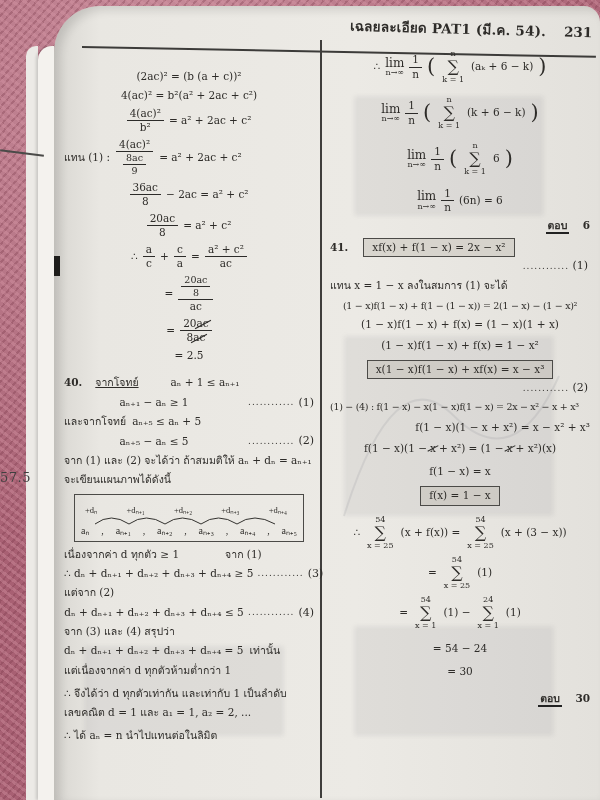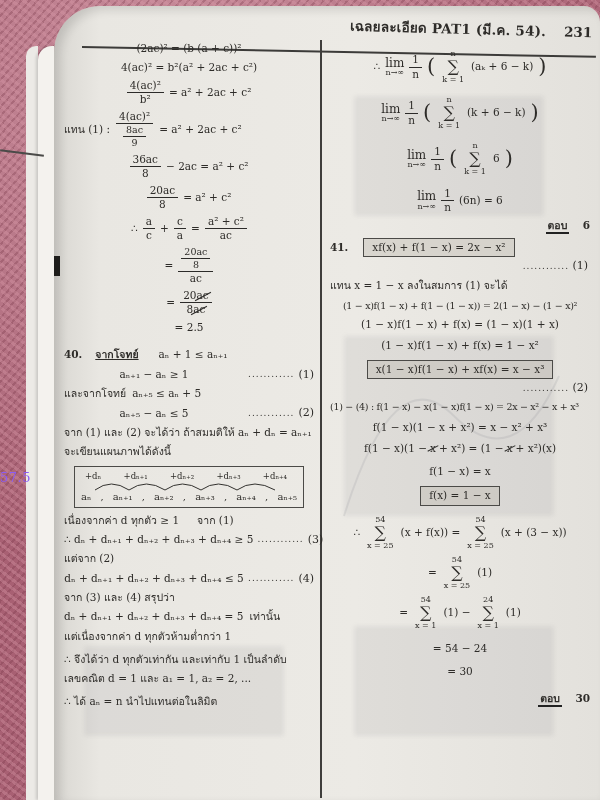--- a/index.html
+++ b/index.html
@@ -10,51 +10,51 @@
   .fabric{position:absolute;inset:0;background-color:#a86073;
     background-image:
       repeating-linear-gradient(37deg, rgba(214,150,165,.35) 0 3px, rgba(0,0,0,0) 3px 7px),
       repeating-linear-gradient(-49deg, rgba(120,55,72,.30) 0 2px, rgba(0,0,0,0) 2px 6px),
       radial-gradient(circle at 30% 10%, rgba(235,190,200,.5), rgba(0,0,0,0) 60%);}
   
   .pedge{position:absolute;top:46px;bottom:0;background:#f1efeb;}
   .e1{left:26px;width:12px;background:#eceae6;border-radius:10px 0 0 0;}
   .e2{left:38px;width:16px;background:#f4f2ee;border-radius:14px 0 0 0;box-shadow:-2px 0 3px rgba(0,0,0,.15);}
   .leftstub{position:absolute;left:0;top:152px;width:44px;height:2px;background:#4a4a48;transform:rotate(7deg);}
-  .margin-note{position:absolute;left:0px;top:470px;font-size:13px;color:#8b5cf6;letter-spacing:.5px;}
+  .margin-note{position:absolute;left:0px;top:470px;font-size:13px;color:#404040;letter-spacing:.5px;}
   
   .page{position:absolute;left:54px;top:6px;right:0;bottom:0;
     background:linear-gradient(90deg,#d9d7d2 0,#e9e7e2 46px,#ecEAe5 55%,#e3e1dc 100%);
     background-color:#e9e7e2;border-radius:46px 16px 0 0;
     box-shadow:inset 6px 4px 10px rgba(0,0,0,.12);}
   .header{position:absolute;top:12px;right:8px;display:flex;gap:18px;align-items:baseline;
     transform:rotate(1.6deg);font-weight:bold;}
   .htitle{font-size:13.5px;letter-spacing:.2px;}
   .hpage{font-size:13.5px;}
   .hrule{position:absolute;left:28px;top:40px;right:4px;height:2px;background:#3c3b39;
     transform:rotate(1.1deg);transform-origin:left center;}
   .divider{position:absolute;left:266px;top:34px;bottom:2px;width:2px;background:#3f3e3c;}
   .tick{position:absolute;left:0px;top:250px;width:6px;height:20px;background:#1e1d1b;}
   
   .col{position:absolute;font-size:10.5px;line-height:1.25;}
-  .colL{left:10px;top:36px;width:250px;}
+  .colL{left:10px;top:64px;width:250px;}
   .colR{left:276px;top:44px;width:260px;}
   .ln{margin:0 0 6px 0;}
   .c{text-align:center;}
   .row{display:flex;align-items:center;justify-content:center;gap:5px;}
   .rowl{display:flex;align-items:center;gap:6px;}
   .grid{display:grid;grid-template-columns:1fr auto auto;align-items:center;column-gap:4px;}
   .gc{text-align:center;}
   .dots{color:#3a3835;letter-spacing:1px;font-size:9px;}
   .tag{font-size:11px;}
   .m{white-space:nowrap;}
   .tight{font-size:9.5px;letter-spacing:-0.3px;white-space:nowrap;}
-  .u{text-decoration:underline;font-weight:bold;}
+  .u{text-decoration:underline;}
   .qno{font-weight:bold;margin-right:7px;}
-  .ind{margin-left:14px;}
+  .ind{margin-left:26px;}
   
   .fr{display:inline-flex;flex-direction:column;align-items:center;vertical-align:middle;line-height:1.05;}
   .fr .nu{border-bottom:1.2px solid #2c2b29;padding:0 3px 1px;}
   .fr .de{padding:1px 3px 0;}
   .fr .fr{font-size:9.5px;}
   
   .sm{display:inline-flex;flex-direction:column;align-items:center;line-height:1;vertical-align:middle;font-size:8px;margin:0 2px;}
   .sg{font-size:16px;line-height:1;margin:1px 0;}
   
   .lm{display:inline-flex;flex-direction:column;align-items:center;line-height:1.05;vertical-align:middle;}
@@ -65,30 +65,30 @@
   .cancel{position:relative;display:inline-block;}
   .cancel::after{content:"";position:absolute;left:-3px;right:-3px;top:48%;border-top:1.3px solid #2c2b29;transform:rotate(-28deg);}
   .mx{margin:0 3px;}
   
   .fbox{display:inline-block;border:1.3px solid #4b4a47;background:rgba(186,181,170,.38);padding:2px 8px;white-space:nowrap;}
   
   .ansln{text-align:right;margin-top:4px;}
   .ansL{font-weight:bold;border-bottom:2.5px double #222;padding:0 2px 1px;}
   .ansV{font-weight:bold;margin-left:10px;}
   
-  .diag{border:1.3px solid #4b4a47;width:216px;margin:8px 0 6px 10px;padding:4px 6px 3px;position:relative;}
+  .diag{border:1.3px solid #4b4a47;width:216px;margin:8px 0 6px 10px;padding:10px 6px 3px;position:relative;font-family:Liberation Serif, serif;}
   .dlabels{display:flex;justify-content:space-between;font-size:8.5px;padding:0 10px 0 4px;}
   .darcs{display:block;width:204px;height:9px;margin:0 auto;}
   .dterms{display:flex;justify-content:space-between;align-items:flex-start;font-size:10px;}
   
   .bleed{position:absolute;background:rgba(110,112,122,.10);filter:blur(2px);border-radius:3px;}
   .bcurve{position:absolute;opacity:.14;}
   .q41{display:flex;align-items:center;gap:8px;margin-bottom:2px;}
   .tagr{text-align:right;margin:0 2px 6px 0;}
-  .row2{display:flex;gap:18px;}
+  .row2{display:flex;gap:46px;}
 </style>
 </head>
 <body>
 
 <div class="stage">
   <div class="fabric"></div>
   <div class="pedge e1"></div>
   <div class="pedge e2"></div>
   <div class="leftstub"></div>
   <div class="margin-note">57.5</div>
@@ -369,21 +369,21 @@
         <span class="fbox">x(1 − x)f(1 − x) + xf(x) = x − x³</span>
       </div>
       <div class="tagr">
         <span class="dots">............</span>
         <span class="tag">(2)</span>
       </div>
       <div class="ln tight">
         <span>(1) − (4)  :</span>
         <span>f(1 − x) − x(1 − x)f(1 − x) = 2x − x² − x + x³</span>
       </div>
-      <div class="ln c m" style="margin-top:8px;">f(1 − x)(1 − x + x²) = x − x² + x³</div>
+      <div class="ln c m" style="margin-top:8px;text-align:right;">f(1 − x)(1 − x + x²) = x − x² + x³</div>
       <div class="ln c m" style="margin-top:8px;">
         <span>f(1 − x)(1 −</span><span class="cancel mx">x</span><span>+ x²) = (1 −</span><span class="cancel mx">x</span><span>+ x²)(x)</span>
       </div>
       <div class="ln c m" style="margin-top:10px;">f(1 − x) = x</div>
       <div class="ln c" style="margin-top:8px;">
         <span class="fbox">f(x) = 1 − x</span>
       </div>
 
       <div class="ln row" style="margin-top:10px;">
         <span>∴</span>

